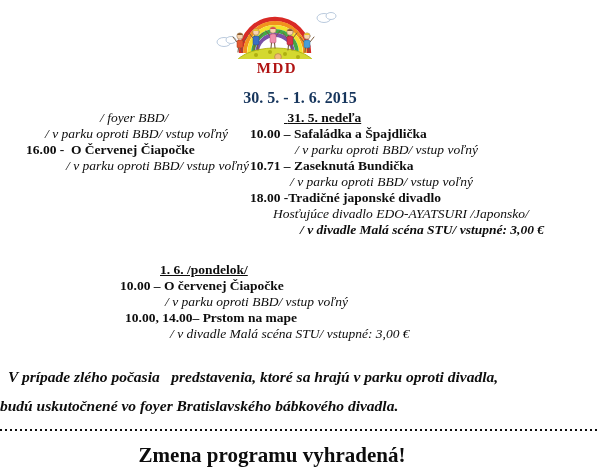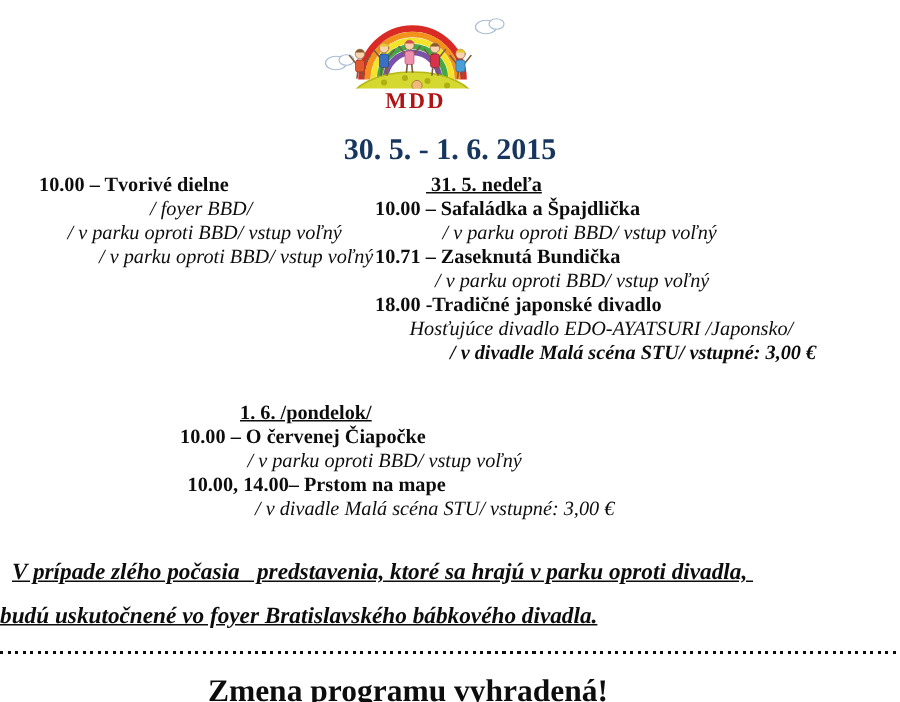--- a/index.html
+++ b/index.html
@@ -3,32 +3,32 @@
 <meta charset="utf-8">
 <style>
   html,body { margin:0; padding:0; background:#fff; }
   .page {
     width:600px; height:468px; background:#ffffff; overflow:hidden;
     font-family:"Liberation Serif", serif; color:#0d0d0d; position:relative;
   }
   .header { text-align:center; padding-top:5px; margin-right:46px; }
   .logo-svg { display:block; margin:0 auto; }
   .mdd-label { color:#b01414; font-weight:bold; font-size:15px; letter-spacing:1.5px; margin-top:1px; }
-  .page-title { text-align:center; color:#17365d; font-weight:bold; font-size:20px; margin-top:12px; white-space:pre-wrap; }
+  .page-title { text-align:center; color:#17365d; font-weight:bold; font-size:16px; margin-top:12px; white-space:pre-wrap; }
   .columns { display:flex; margin-top:3px; padding-left:26px; }
   .col-left { width:224px; }
   .col-right { flex:1; }
   .ln { font-size:13.5px; line-height:16px; white-space:pre-wrap; }
   .ev { font-weight:bold; }
   .vn { font-style:italic; }
   .vnb { font-style:italic; font-weight:bold; }
   .day-heading { font-weight:bold; text-decoration:underline; font-size:13.5px; line-height:16px; white-space:pre-wrap; }
   .monday-section { margin-left:120px; margin-top:24px; }
   .notice { margin-top:20px; font-weight:bold; font-style:italic; font-size:15.5px; line-height:29px; }
-  .notice-line { text-decoration:underline; white-space:pre-wrap; }
+  .notice-line { white-space:pre-wrap; }
   .notice-line.n1 { padding-left:8px; }
   .notice-line.n2 { text-align:left; }
   .dotted-divider {
     height:2px; margin-top:9px;
     background:repeating-linear-gradient(90deg,#0d0d0d 0 2px, transparent 2px 5px);
   }
   .footer-note { text-align:center; font-weight:bold; font-size:21px; margin-top:12px; padding-right:56px; white-space:pre-wrap; }
 </style>
 </head>
 <body>
@@ -95,23 +95,23 @@
         </g>
       </g>
     </svg>
     <div class="mdd-label">MDD</div>
   </div>
 
   <div class="page-title">30. 5. - 1. 6. 2015</div>
 
   <div class="columns">
     <div class="col-left">
-      <div class="ln ev">10.00 – Tvorivé dielne</div>
       <div class="ln vn" style="margin-left:74px">/ foyer BBD/</div>
       <div class="ln vn" style="margin-left:19px">/ v parku oproti BBD/ vstup voľný</div>
+      <div class="ln ev">16.00 -  O Červenej Čiapočke</div>
       <div class="ln vn" style="margin-left:40px">/ v parku oproti BBD/ vstup voľný</div>
     </div>
     <div class="col-right">
       <div class="day-heading" style="margin-left:34px"> 31. 5. nedeľa</div>
       <div class="ln ev">10.00 – Safaládka a Špajdlička</div>
       <div class="ln vn" style="margin-left:45px">/ v parku oproti BBD/ vstup voľný</div>
       <div class="ln ev">10.71 – Zaseknutá Bundička</div>
       <div class="ln vn" style="margin-left:40px">/ v parku oproti BBD/ vstup voľný</div>
       <div class="ln ev">18.00 -Tradičné japonské divadlo</div>
       <div class="ln vn" style="margin-left:23px">Hosťujúce divadlo EDO-AYATSURI /Japonsko/</div>

